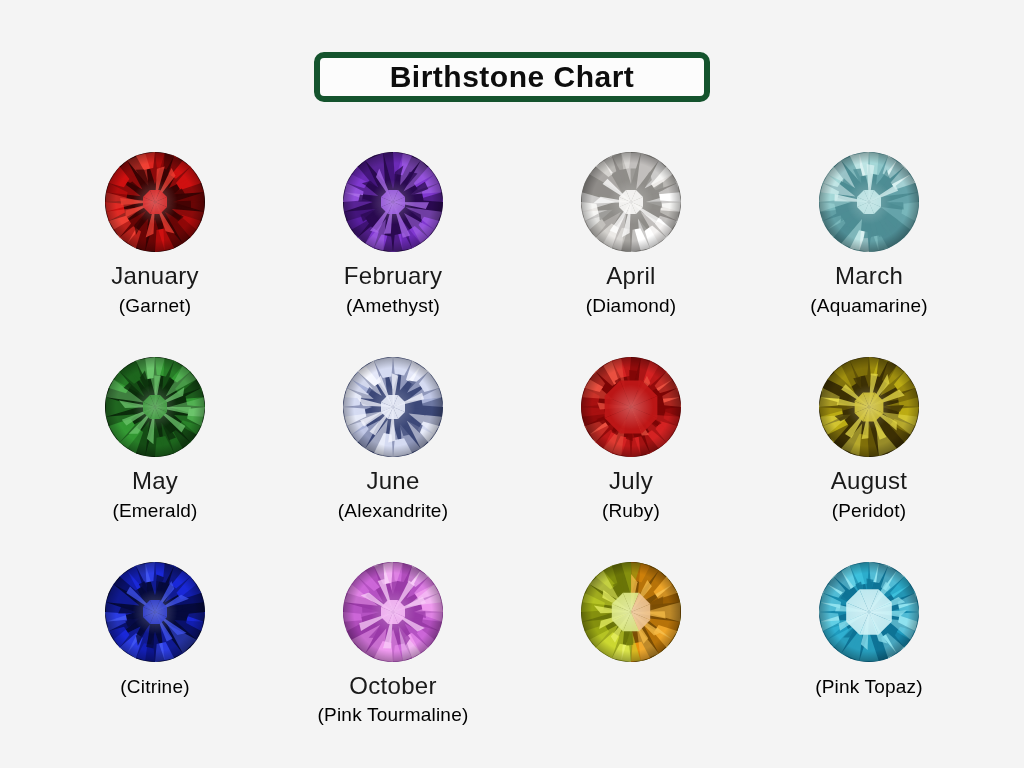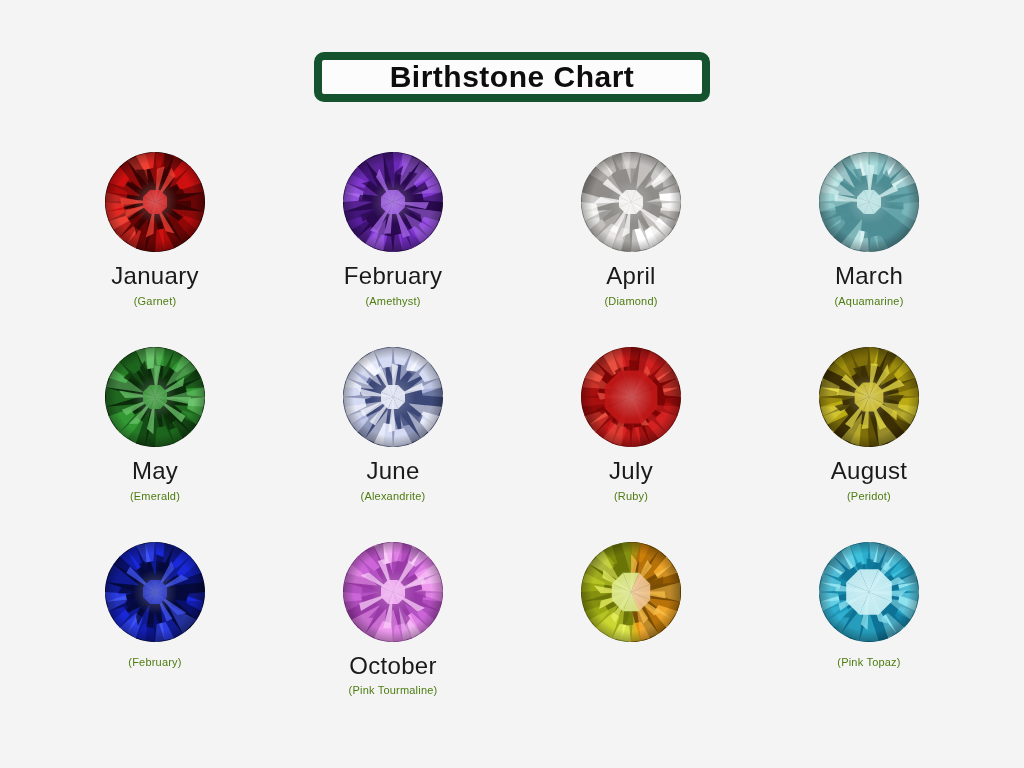--- a/index.html
+++ b/index.html
@@ -6,21 +6,21 @@
   body{
     width:1024px;height:768px;overflow:hidden;
     background:#f4f4f4;
     font-family:"Liberation Sans",sans-serif;
     -webkit-font-smoothing:antialiased;
   }
   .title-box{
     width:396px;height:50px;
     margin:52px auto 0;
     background:#fcfcfc;
-    border:8px solid #14532d;
+    border:6px solid #14532d;
     border-radius:10px;
     display:flex;align-items:center;justify-content:center;
     box-sizing:border-box;
   }
   .page-title{
     margin:0;
     font-size:30px;font-weight:700;color:#0d0d0d;
     letter-spacing:.5px;
   }
   .grid{
@@ -36,21 +36,21 @@
   }
   .gem{
     width:100px;height:100px;display:block;
     margin-bottom:10px;
   }
   .month{
     font-size:24px;color:#1a1a1a;line-height:1.2;
     letter-spacing:.3px;
   }
   .stone{
-    font-size:11px;color:#4d7c0f;margin-top:4px;
+    font-size:19px;color:#000000;margin-top:4px;
     letter-spacing:.2px;
   }
 </style>
 </head>
 <body style="background: rgb(244, 244, 244);">
 
 <div class="title-box">
   <h1 class="page-title">Birthstone Chart</h1>
 </div>
 
@@ -666,21 +666,21 @@
         <defs>
           <radialGradient id="gemshade8">
             <stop offset="0%" stop-color="#ffffff" stop-opacity="0.28"></stop>
             <stop offset="45%" stop-color="#ffffff" stop-opacity="0"></stop>
             <stop offset="78%" stop-color="#000000" stop-opacity="0"></stop>
             <stop offset="100%" stop-color="#000000" stop-opacity="0.3"></stop>
           </radialGradient>
         </defs>
         <circle cx="50" cy="50" r="50" fill="url(#gemshade8)"></circle>
       </svg>
-    <div class="stone">(February)</div>
+    <div class="stone">(Citrine)</div>
   </div>
 
   <div class="cell">
     <svg class="gem" viewBox="0 0 100 100">
         <circle cx="50" cy="50" r="50" fill="#9a3aa8"></circle>
         <polygon points="100.0,50.0 96.2,69.1 79.1,60.3 80.8,51.6" fill="#cc66d8"></polygon>
         <polygon points="96.2,69.1 85.4,85.4 73.9,71.6 79.1,63.9" fill="#cc66d8"></polygon>
         <polygon points="85.4,85.4 69.1,96.2 62.0,75.2 68.7,70.7" fill="#ee99ee"></polygon>
         <polygon points="69.1,96.2 50.0,100.0 51.8,83.5 61.2,81.6" fill="#cc66d8"></polygon>
         <polygon points="50.0,100.0 30.9,96.2 39.7,79.1 48.4,80.9" fill="#ee99ee"></polygon>

